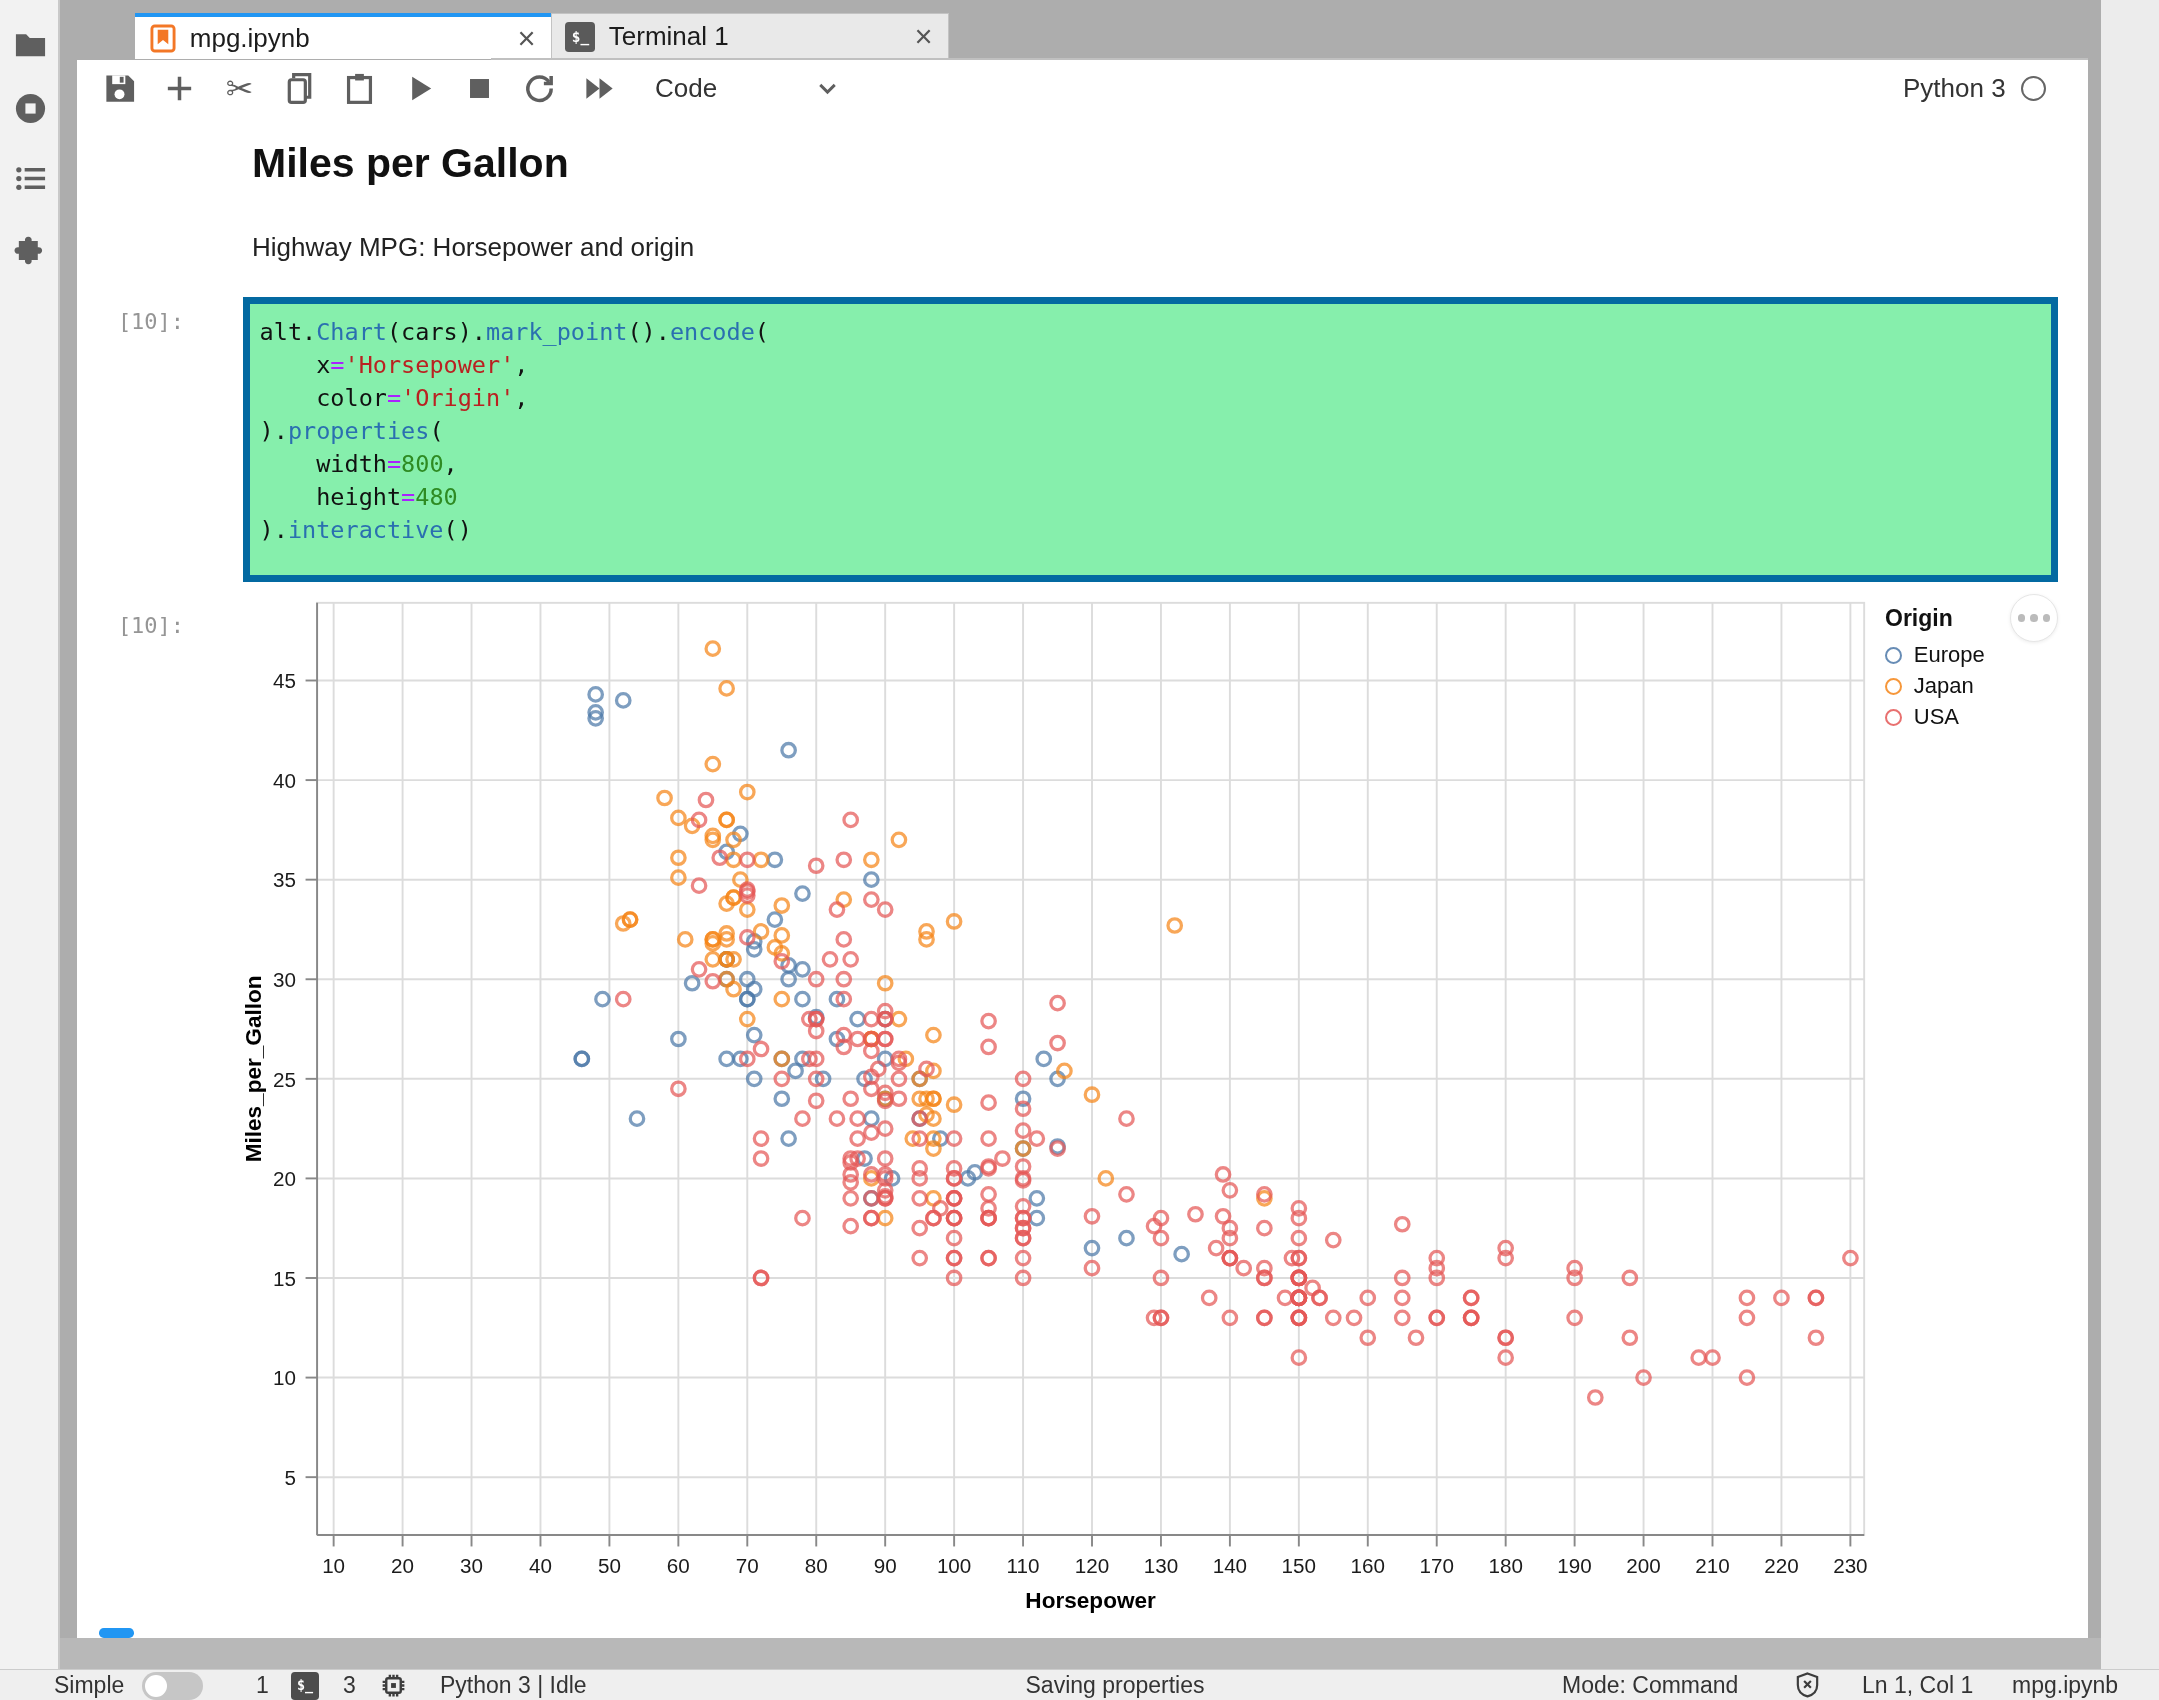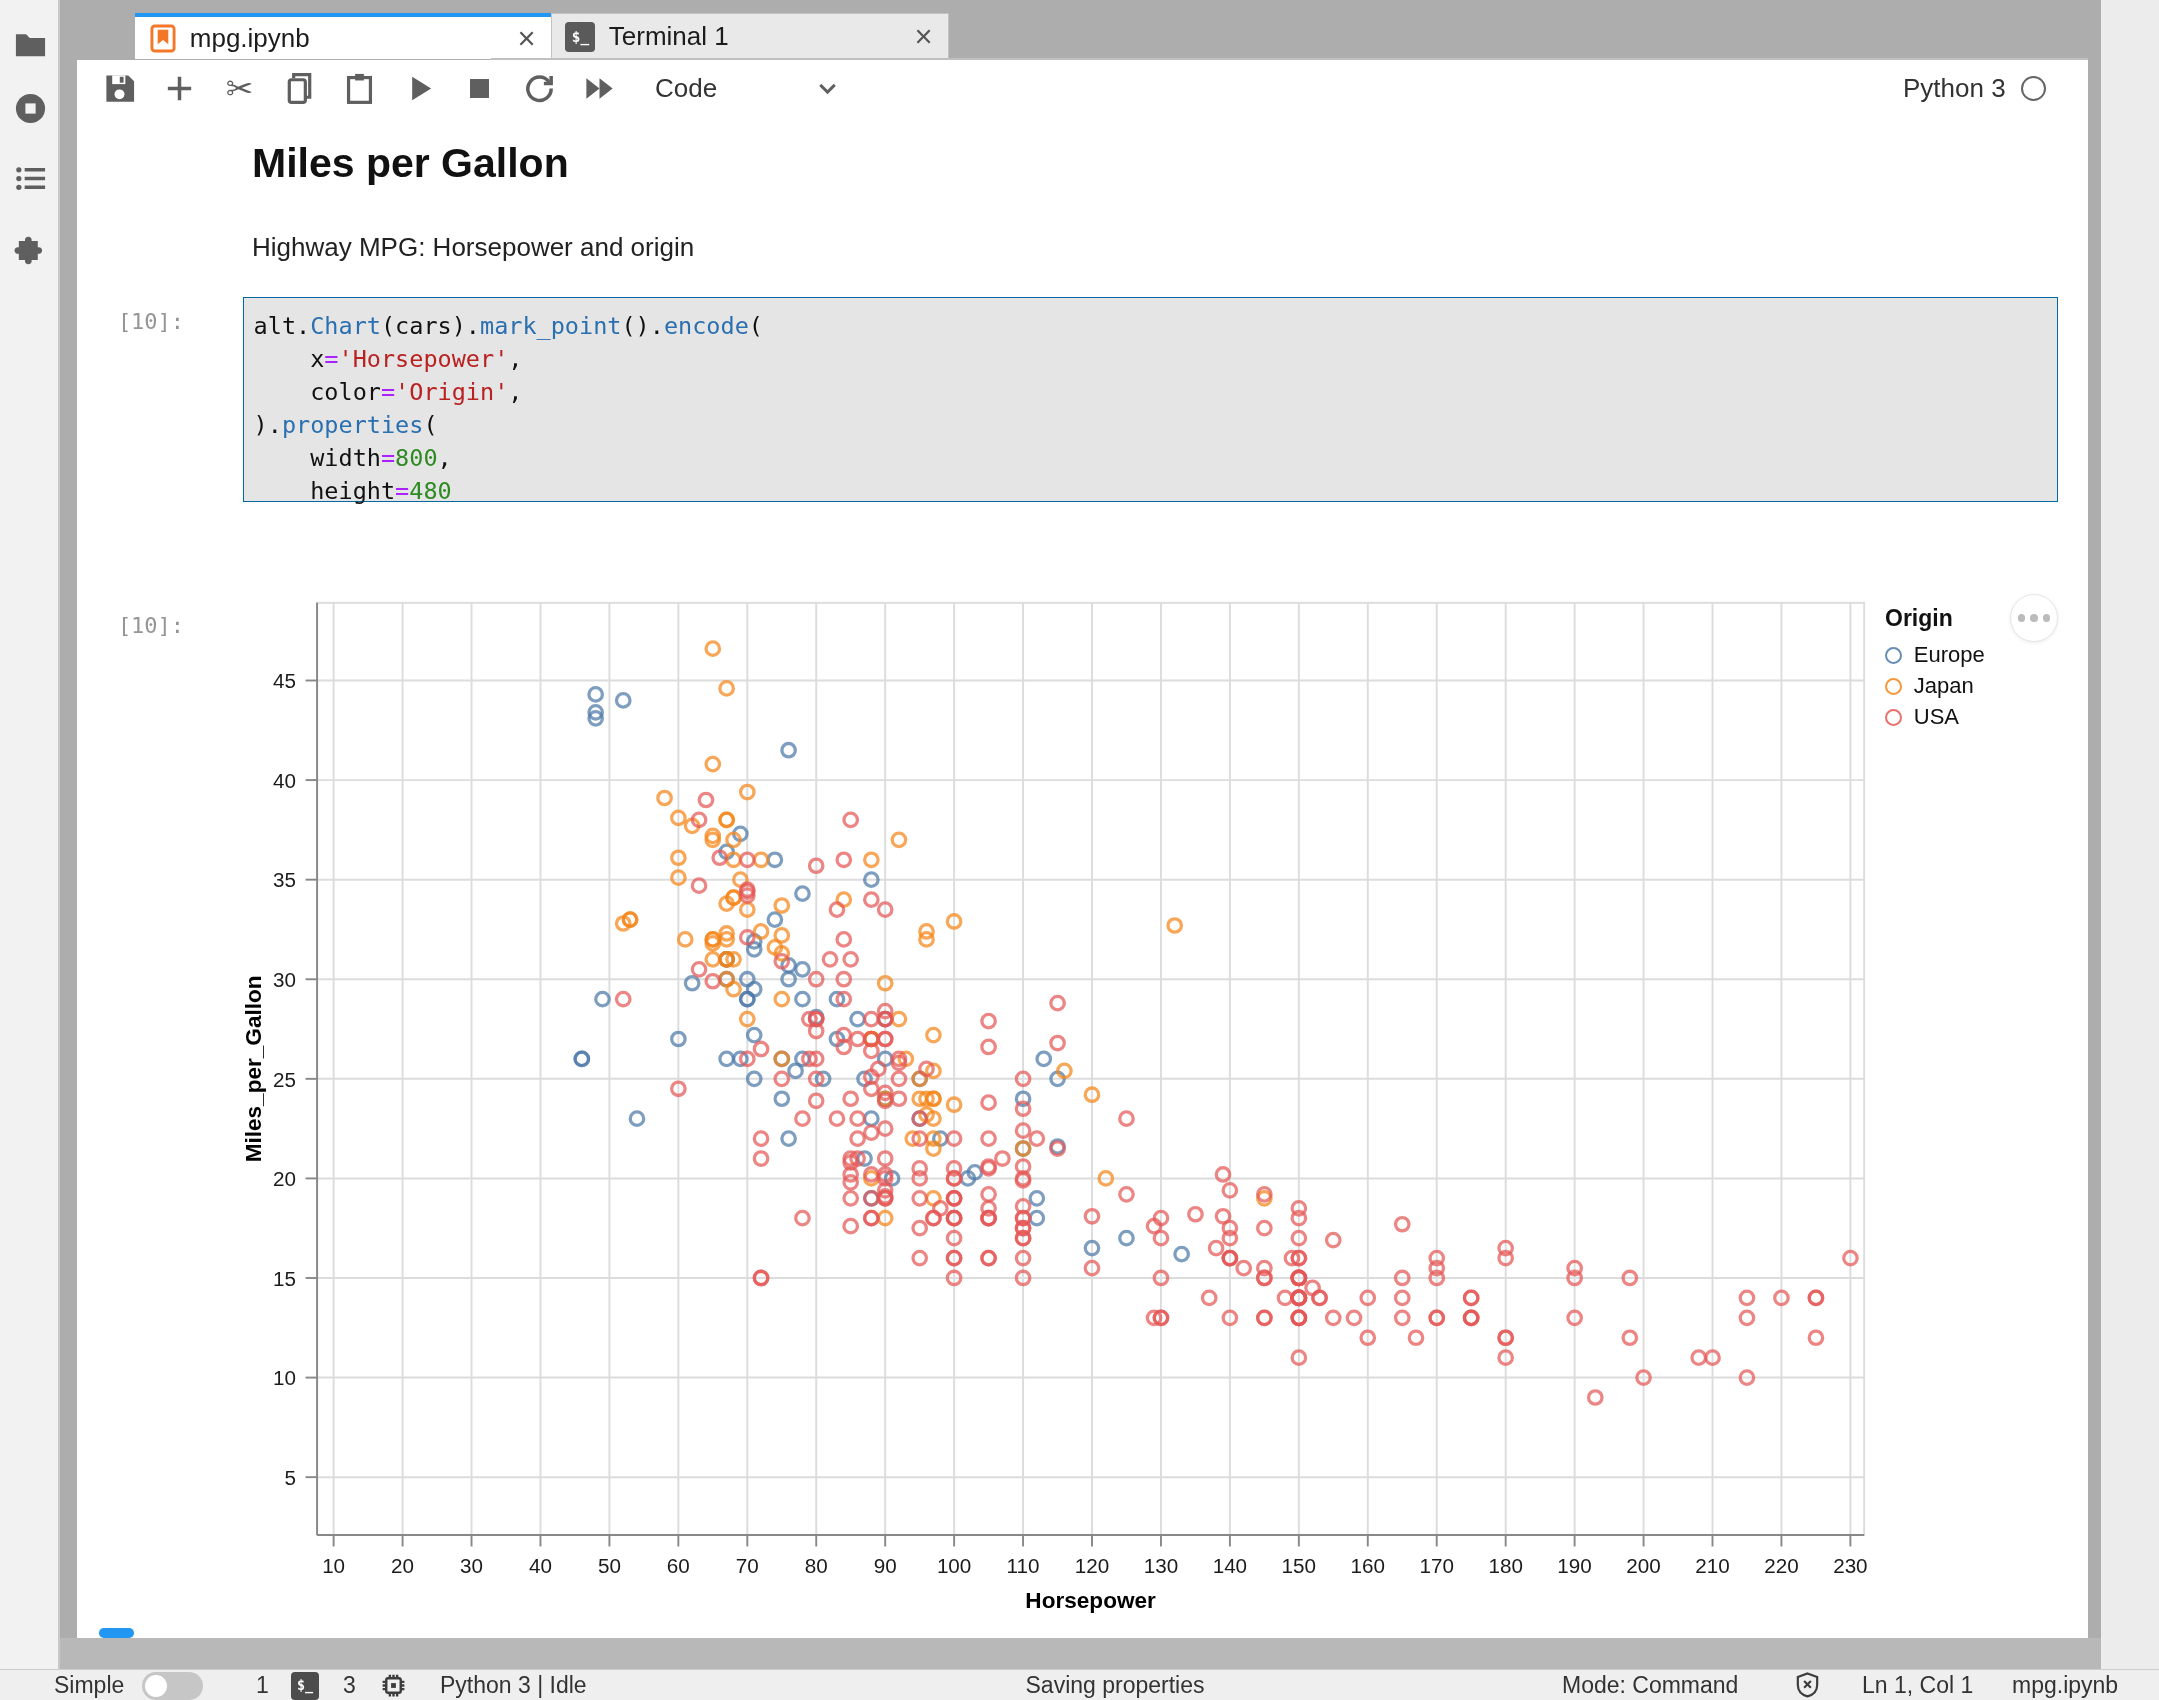--- a/index.html
+++ b/index.html
@@ -35,22 +35,22 @@
   #kernel-name { font-size:26px; color:#333; margin-right:15.4px; }
   #kernel-circle { width:25px; height:25px; border:2.9px solid #666; border-radius:50%; }
   #gear-area { left:2110px; top:17.3px; width:50px; height:50px; color:#5f5f5f; }
   
   #md-title { left:252px; top:140px; font-size:41px; font-weight:700; color:#111; }
   #md-sub { left:252px; top:232px; font-size:26px; color:#222; }
   .prompt { position:absolute; width:154px; text-align:center;
     font-family:"DejaVu Sans Mono",monospace; font-size:22px; color:#959595; }
   #in-prompt { left:74px; top:309px; }
   #out-prompt { left:74px; top:613px; }
-  #code-box { left:243px; top:297px; width:1815px; height:205px; background:#e5e5e5;
-    border:1px solid #0369a1; padding:11.5px 0 0 9.6px; }
+  #code-box { left:243px; top:297px; width:1815px; height:285px; background:#86efac;
+    border:7px solid #0369a1; padding:11.5px 0 0 9.6px; }
   .code-line { font-family:"DejaVu Sans Mono",monospace; font-size:23.5px; line-height:33px;
     white-space:pre; color:#111; }
   .tok-fn { color:#2a6fb0; }
   .tok-op { color:#aa22ff; }
   .tok-str { color:#ba2121; }
   .tok-num { color:#2e8b22; }
   
   #chart-wrap { left:221px; top:596px; width:1672px; height:1038px; }
   #legend { left:1885px; top:605px; }
   #legend-title { font-size:23px; font-weight:700; color:#111; margin-bottom:7.7px; }
@@ -197,20 +197,21 @@
 <div class="abs" id="md-sub">Highway MPG: Horsepower and origin</div>
 
 <div class="abs prompt" id="in-prompt">[10]:</div>
 <div class="abs" id="code-box">
     <div class="code-line"><span>alt.</span><span class="tok-fn">Chart</span><span>(</span><span>cars</span><span>).</span><span class="tok-fn">mark_point</span><span>().</span><span class="tok-fn">encode</span><span>(</span></div>
     <div class="code-line"><span>    x</span><span class="tok-op">=</span><span class="tok-str">'Horsepower'</span><span>,</span></div>
     <div class="code-line"><span>    color</span><span class="tok-op">=</span><span class="tok-str">'Origin'</span><span>,</span></div>
     <div class="code-line"><span>).</span><span class="tok-fn">properties</span><span>(</span></div>
     <div class="code-line"><span>    width</span><span class="tok-op">=</span><span class="tok-num">800</span><span>,</span></div>
     <div class="code-line"><span>    height</span><span class="tok-op">=</span><span class="tok-num">480</span></div>
+    <div class="code-line"><span>).</span><span class="tok-fn">interactive</span><span>()</span></div>
   </div>
 <div class="abs prompt" id="out-prompt">[10]:</div>
 
 <div class="abs" id="chart-wrap"><svg width="1672" height="1038" viewBox="0 0 1740 1080">
       <rect x="100" y="7" width="1610" height="970" fill="none" stroke="#dcdcdc" stroke-width="2"></rect>
       <line x1="117.2192513368984" y1="7" x2="117.2192513368984" y2="977" stroke="#dcdcdc" stroke-width="2"></line>
       <line x1="117.2192513368984" y1="977" x2="117.2192513368984" y2="989" stroke="#888" stroke-width="2"></line>
       <text x="117.2192513368984" y="1017" font-size="21.5" fill="#1b1b1b" text-anchor="middle" font-family="Liberation Sans, sans-serif">10</text>
       <line x1="188.96613190730838" y1="7" x2="188.96613190730838" y2="977" stroke="#dcdcdc" stroke-width="2"></line>
       <line x1="188.96613190730838" y1="977" x2="188.96613190730838" y2="989" stroke="#888" stroke-width="2"></line>

